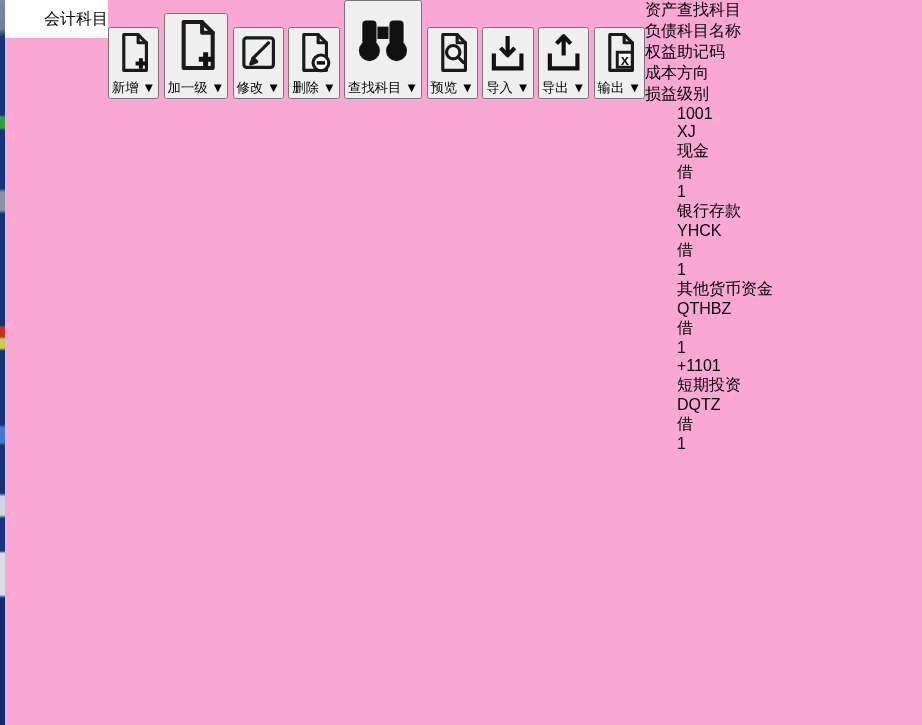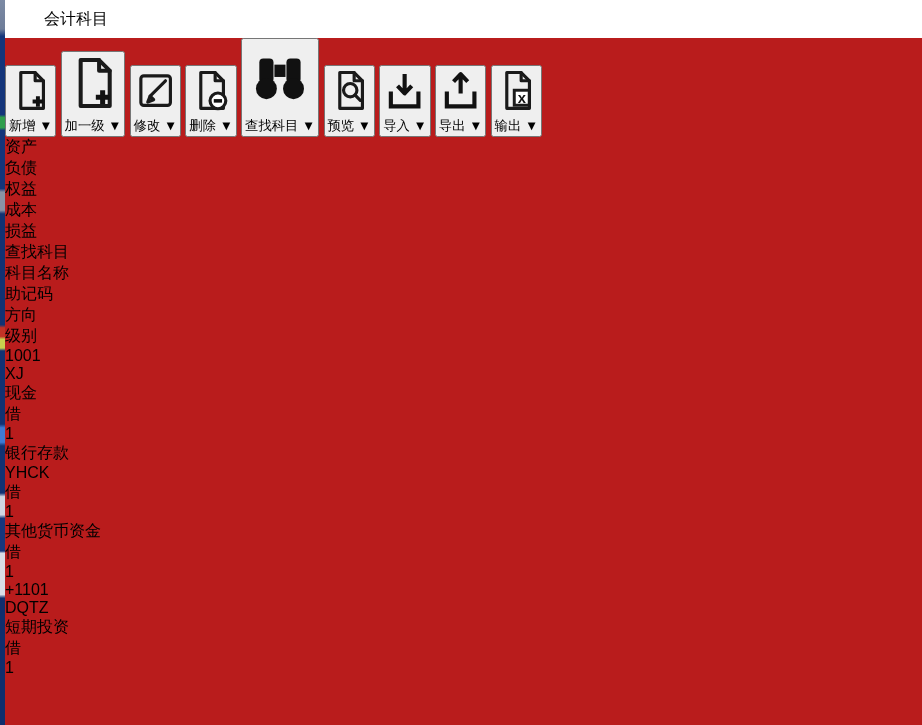--- a/index.html
+++ b/index.html
@@ -17,21 +17,21 @@
       #7c8aa4 0%, #6e7d99 4%, #14357a 5%,
       #14357a 15.8%, #2f9e4c 16.2%, #2f9e4c 17.6%, #14357a 18%,
       #14357a 26%, #8a93a5 26.5%, #8a93a5 29%, #123273 29.5%,
       #123273 44.8%, #c23326 45.2%, #c23326 46.4%, #c8cf4e 46.8%, #c8cf4e 48%, #123273 48.4%,
       #123273 58.5%, #3f7bd4 59%, #3f7bd4 61%, #123273 61.5%,
       #123273 68%, #cfd6e2 68.5%, #cfd6e2 71%, #16377d 71.5%,
       #16377d 76%, #d8dde6 76.3%, #d8dde6 82%, #102e6d 82.5%, #102e6d 100%);
   }
   .window {
     position: absolute; left: 5px; top: 0; width: 917px; height: 725px;
-    display: flex; flex-direction: column; background: #b91c1c;
+    display: flex; background: #f9a8d4;
   }
 
   
   .titlebar {
     height: 38px; background: #fff; display: flex; align-items: center;
     padding-left: 12px; gap: 8px; flex: none;
   }
   .app-icon {
     width: 19px; height: 19px; border-radius: 3px; flex: none;
     background: linear-gradient(135deg,#ef5a4e,#d software2c; background: linear-gradient(135deg,#ef5f52,#cc2a20);
@@ -299,31 +299,32 @@
   <div class="grid-row trow">
     <div class="cell c-name">银行存款</div>
     <div class="cell c-mnem">YHCK</div>
     <div class="cell c-dir">借</div>
     <div class="cell c-lvl">1</div>
     <div class="cell filler"></div>
   </div>
 
   <div class="grid-row trow">
     <div class="cell c-name">其他货币资金</div>
+    <div class="cell c-mnem">QTHBZ</div>
     <div class="cell c-dir">借</div>
     <div class="cell c-lvl">1</div>
     <div class="cell filler"></div>
   </div>
 
   <div class="grid-row trow">
     <div class="cell c-code">
       <span class="expand-box">+</span><span class="code-text">1101</span>
     </div>
+    <div class="cell c-name">短期投资</div>
     <div class="cell c-mnem">DQTZ</div>
-    <div class="cell c-name">短期投资</div>
     <div class="cell c-dir">借</div>
     <div class="cell c-lvl">1</div>
     <div class="cell filler"></div>
   </div>
 
 </div>
   </div>
 
   <div class="bottombar">
     <div class="grip-mark"></div>

